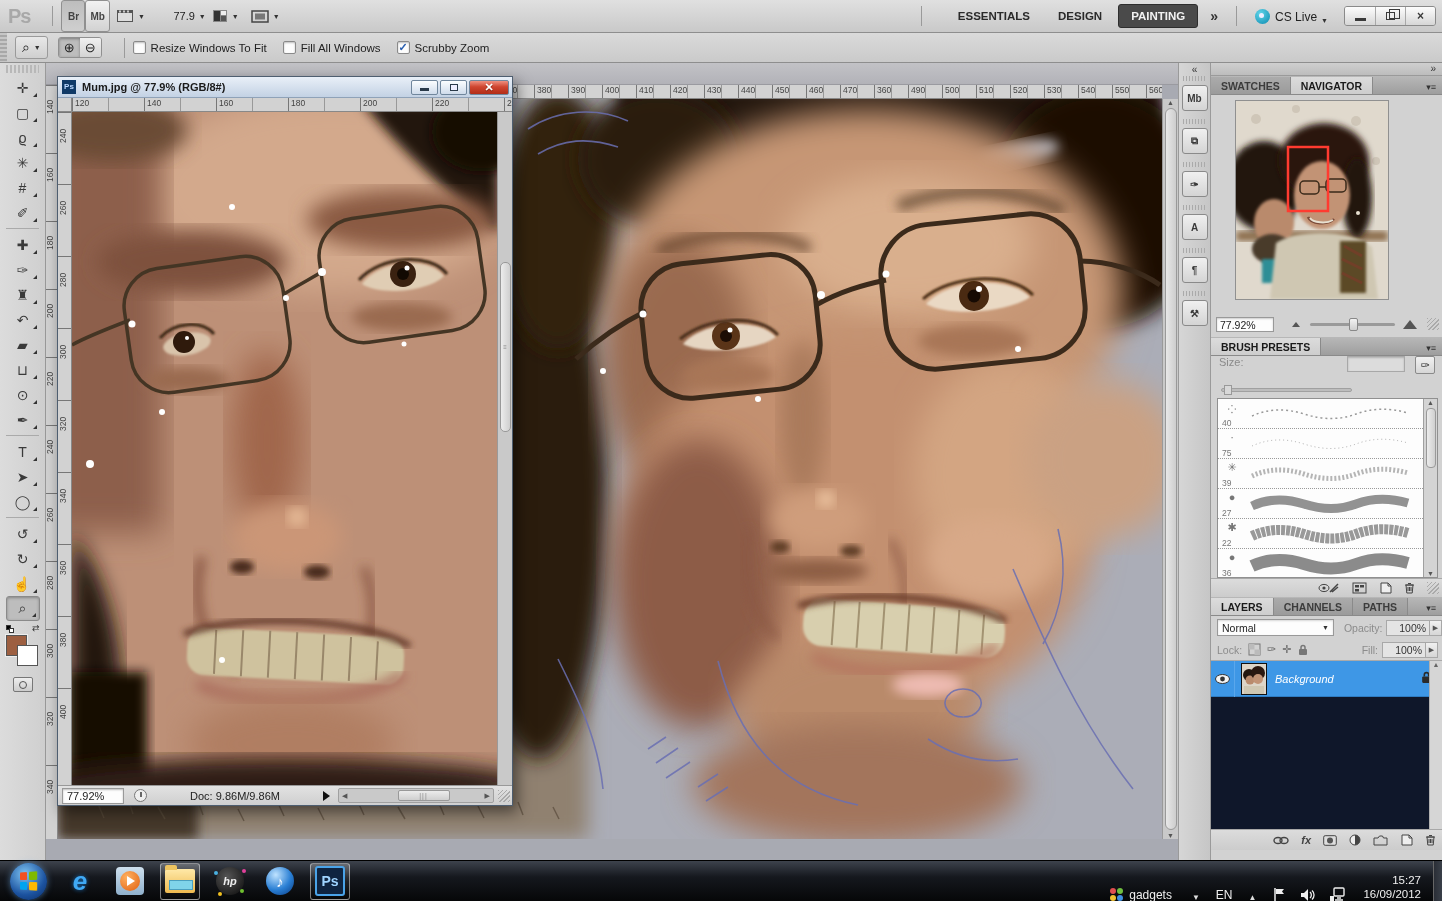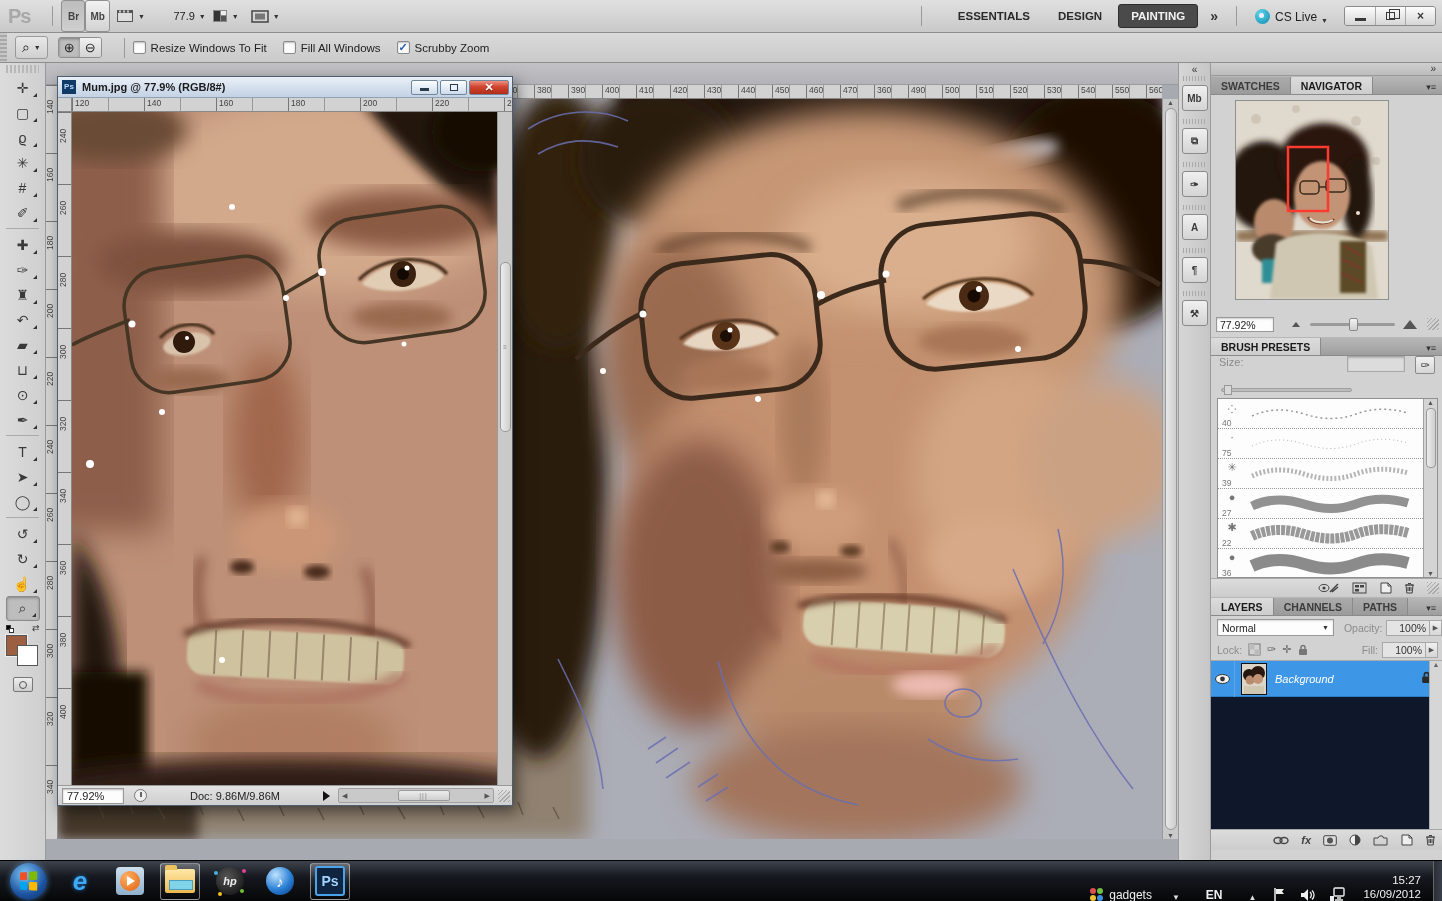--- a/index.html
+++ b/index.html
@@ -232,21 +232,21 @@
   .hp i.c3{left:2px;bottom:-1px;background:#f0c020;} .hp i.c4{right:0;bottom:2px;background:#70c030;}
   .itunes { width:28px; height:28px; border-radius:50%; background:radial-gradient(circle at 35% 28%, #bfe3ff, #2a7fd4 55%, #0a3a80); display:flex; align-items:center; justify-content:center; color:#fff; font-size:15px; }
   .psbtn { width:30px; height:30px; background:#0f2440; border:2px solid #4aa3e8; border-radius:3px; color:#9fd4ff; font-size:14px; font-weight:bold; display:flex; align-items:center; justify-content:center; }
   #tray { margin-left:auto; display:flex; align-items:flex-end; color:#f0f0f0; font-size:12px; }
   #gadgets { display:flex; align-items:center; margin-right:10px; }
   #gadgets .gico { display:grid; grid-template-columns:6px 6px; grid-gap:1px; margin-right:6px; }
   #gadgets .gico i { width:6px; height:6px; border-radius:50%; }
   .gico i:nth-child(1){background:#e05050;} .gico i:nth-child(2){background:#70c040;}
   .gico i:nth-child(3){background:#f0c030;} .gico i:nth-child(4){background:#4090e0;}
   .tray-caret { font-size:8px; color:#ddd; margin:0 10px; }
-  #lang { font-weight:bold; margin:0 16px; }
+  #lang { font-weight:normal; margin:0 6px; }
   .tray-ico { margin:0 7px; display:flex; align-items:center; }
   #clockblock { text-align:right; line-height:1.25; margin:0 12px 0 10px; font-size:11.5px; }
   #showdesk { width:9px; height:41px; border-left:1px solid #666; background:linear-gradient(90deg,#2a2e36,#3a4049); }
 </style>
 </head>
 <body>
 
 <div id="menubar">
   <span id="ps-logo">Ps</span>
   <div class="mb-sep"></div>

